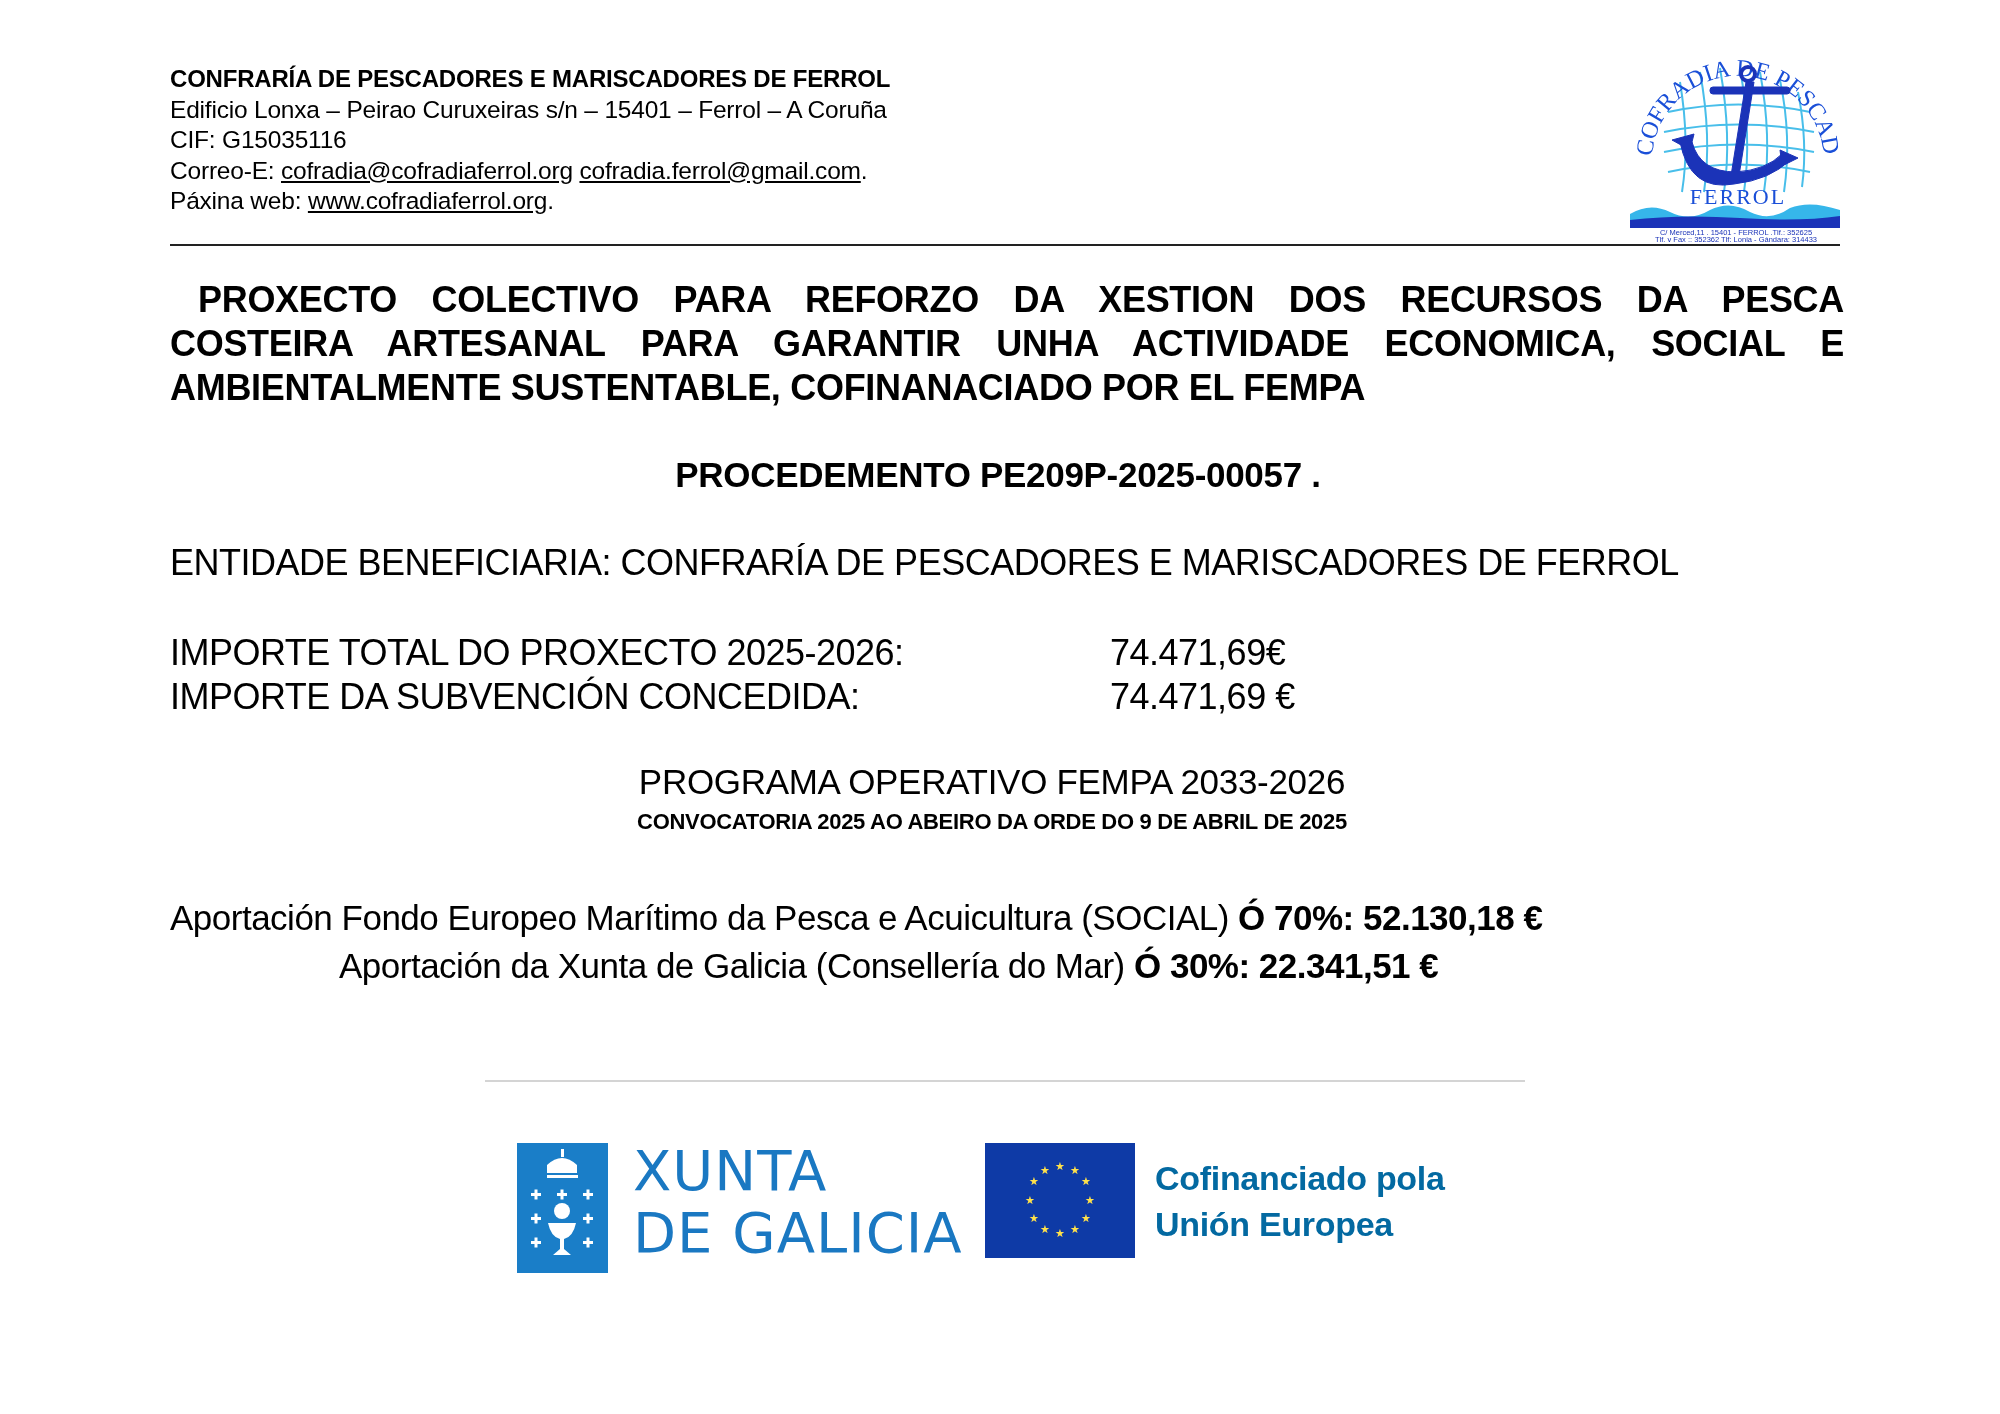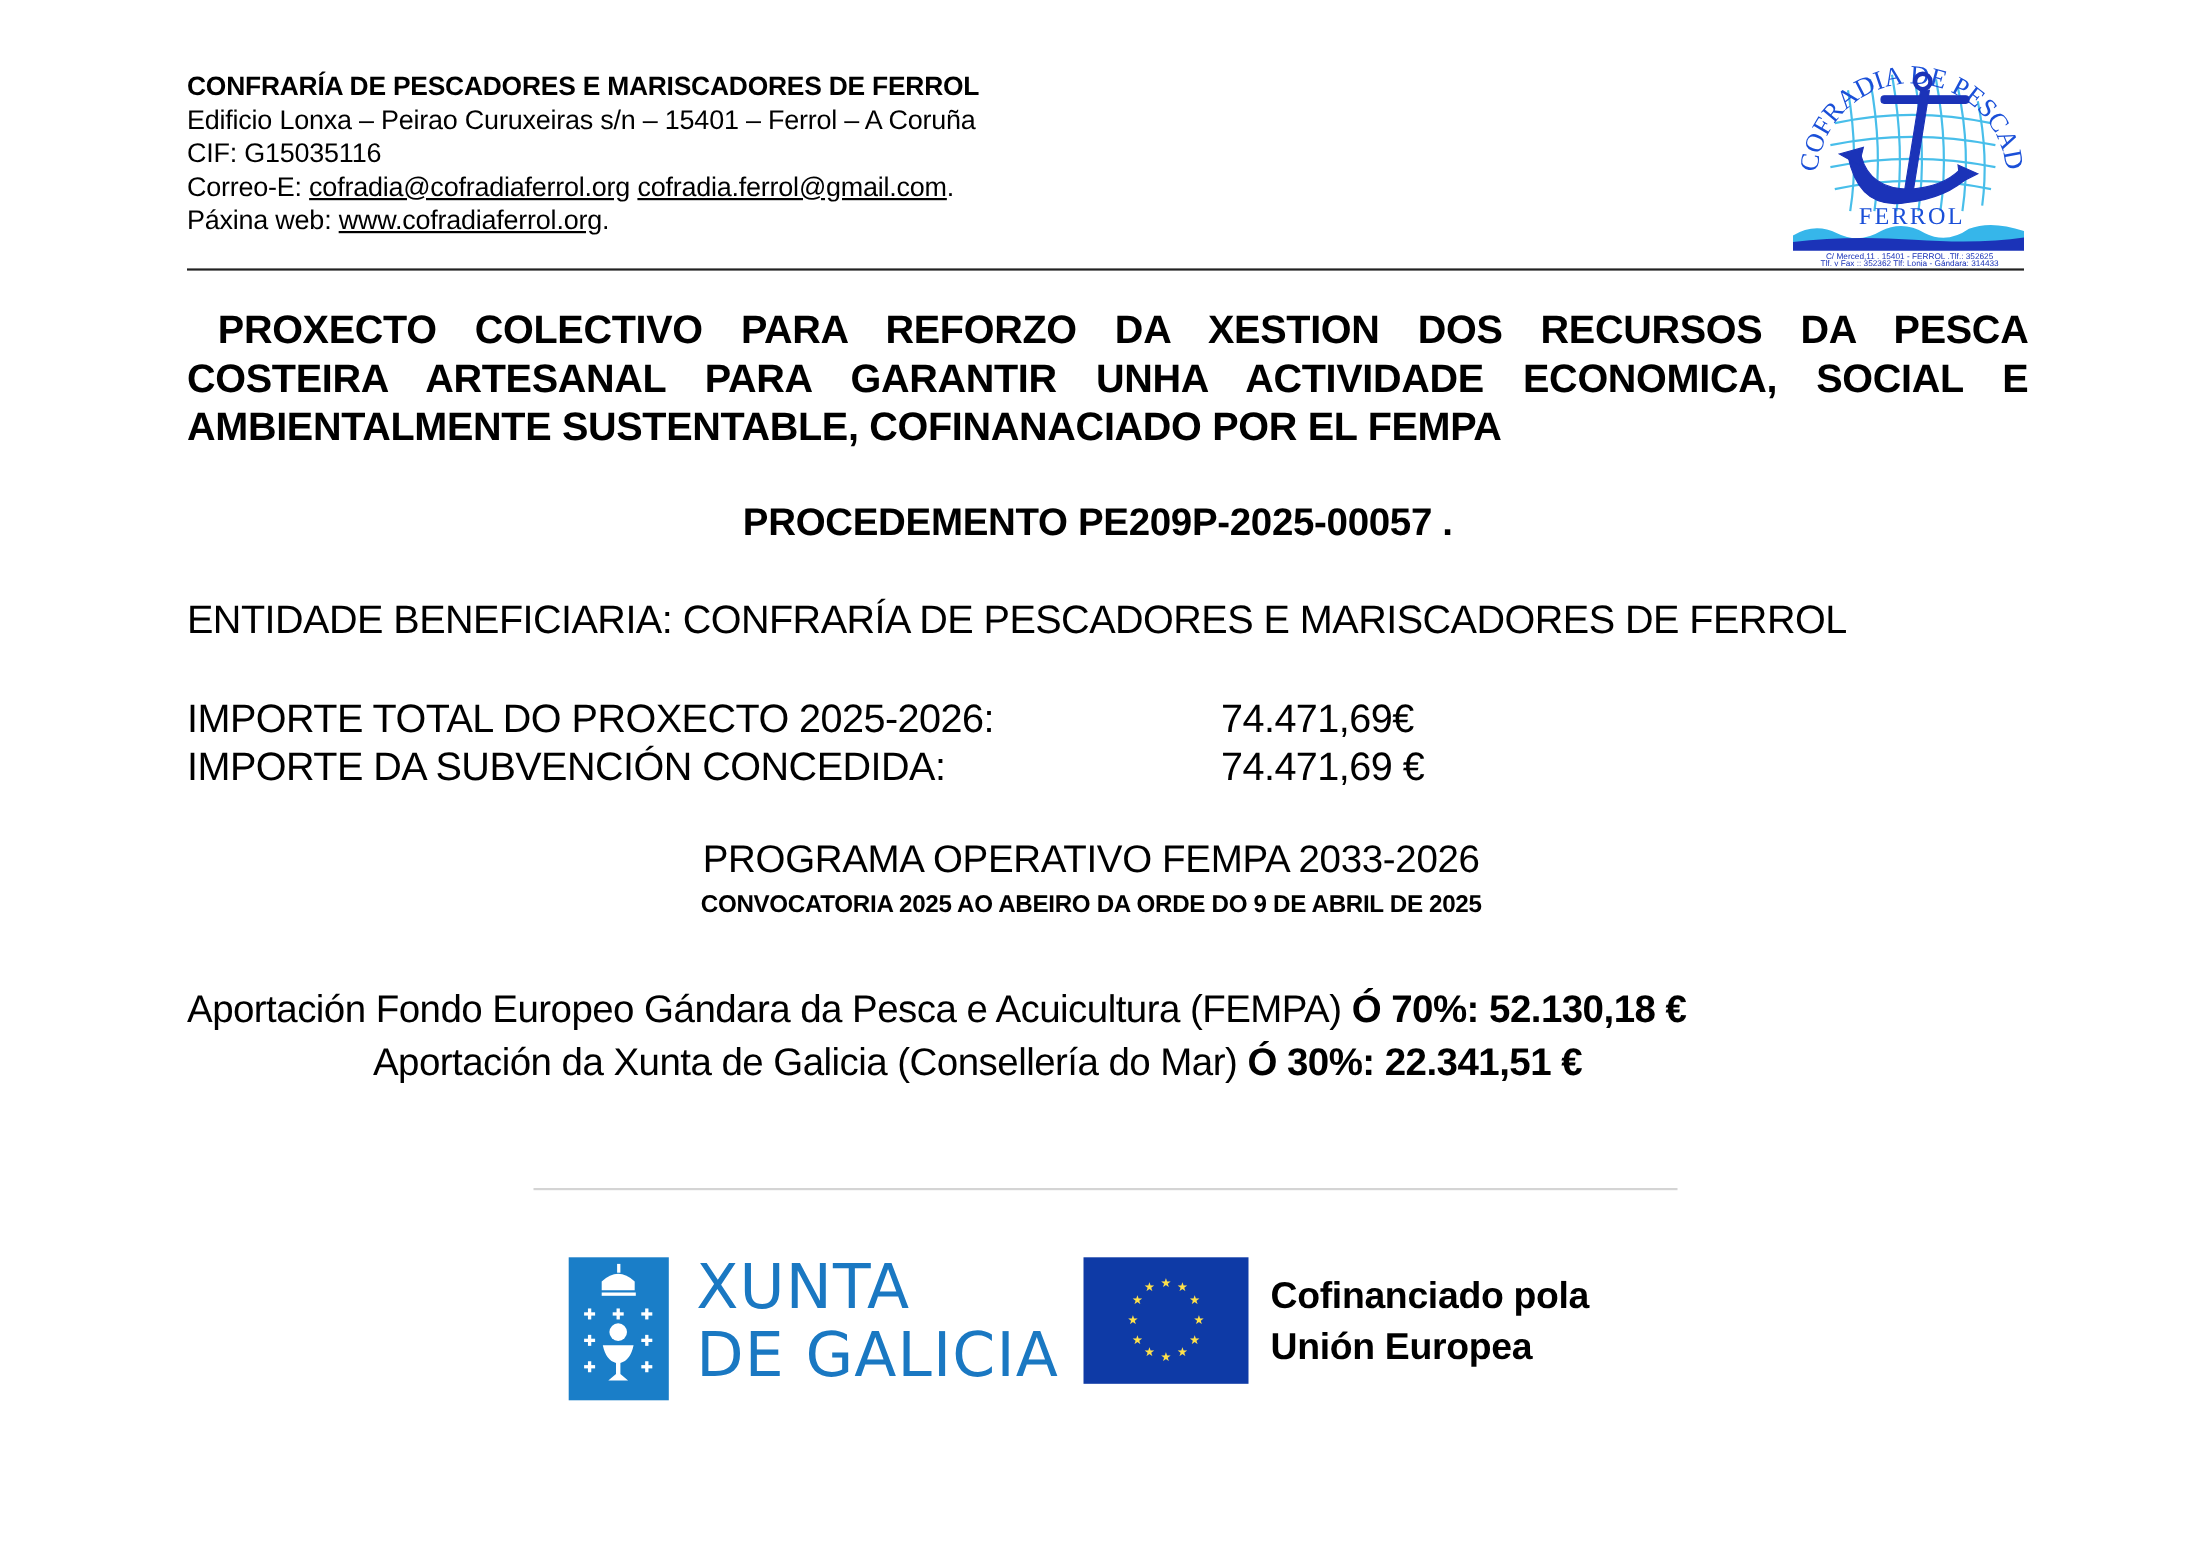--- a/index.html
+++ b/index.html
@@ -37,21 +37,21 @@
   .apo { font-size:35px; white-space:nowrap; letter-spacing:-0.5px; }
   .apo b { font-weight:bold; }
 
   .sep { left:485px; top:1080px; width:1040px; height:2px; background:#d4d4d4; }
 
   
   .xunta-emblem { left:517px; top:1143px; width:91px; height:130px; background:#1a7ec8; }
   .xunta-text { left:633px; top:1140px; color:#1a78c2; font-size:56px; line-height:62px;
                 font-family:"DejaVu Sans", sans-serif; letter-spacing:1px; }
   .eu-flag { left:985px; top:1143px; width:150px; height:115px; background:#0e3aa6; }
-  .eu-text { left:1155px; top:1155px; color:#000000; font-weight:bold; font-size:34px; line-height:46px;
+  .eu-text { left:1155px; top:1155px; color:#0369a1; font-weight:bold; font-size:34px; line-height:46px;
              font-family:"Liberation Sans", sans-serif; letter-spacing:-0.3px; }
 </style>
 </head>
 <body>
 
 <div class="abs hdr">
   <div class="hdr-line bold">CONFRARÍA DE PESCADORES E MARISCADORES DE FERROL</div>
   <div class="hdr-line">Edificio Lonxa – Peirao Curuxeiras s/n – 15401 – Ferrol – A Coruña</div>
   <div class="hdr-line">CIF: G15035116</div>
   <div class="hdr-line"><span>Correo-E: </span><a class="link">cofradia@cofradiaferrol.org</a> <a class="link">cofradia.ferrol@gmail.com</a><span>.</span></div>
@@ -115,21 +115,21 @@
   <span class="lbl">IMPORTE TOTAL DO PROXECTO  2025-2026:</span><span class="val">74.471,69€</span>
 </div>
 <div class="abs imp-row" style="top:676px;">
   <span class="lbl">IMPORTE DA SUBVENCIÓN CONCEDIDA:</span><span class="val">74.471,69 €</span>
 </div>
 
 <div class="abs prog"><span>PROGRAMA OPERATIVO FEMPA 2033-2026</span></div>
 <div class="abs conv"><span>CONVOCATORIA 2025 AO ABEIRO DA ORDE DO 9 DE ABRIL DE 2025</span></div>
 
 <div class="abs apo" style="left:170px; top:898px;">
-  <span>Aportación Fondo Europeo Gándara da Pesca e Acuicultura  (FEMPA) </span><b>Ó 70%: 52.130,18 €</b>
+  <span>Aportación Fondo Europeo Marítimo da Pesca e Acuicultura  (SOCIAL) </span><b>Ó 70%: 52.130,18 €</b>
 </div>
 <div class="abs apo" style="left:339px; top:946px;">
   <span>Aportación da Xunta de Galicia (Consellería do Mar) </span><b>Ó 30%: 22.341,51 €</b>
 </div>
 
 <div class="abs sep"></div>
 
 <div class="abs xunta-emblem">
   <svg width="91" height="130" viewBox="0 0 91 130">
     <g fill="#fff">

